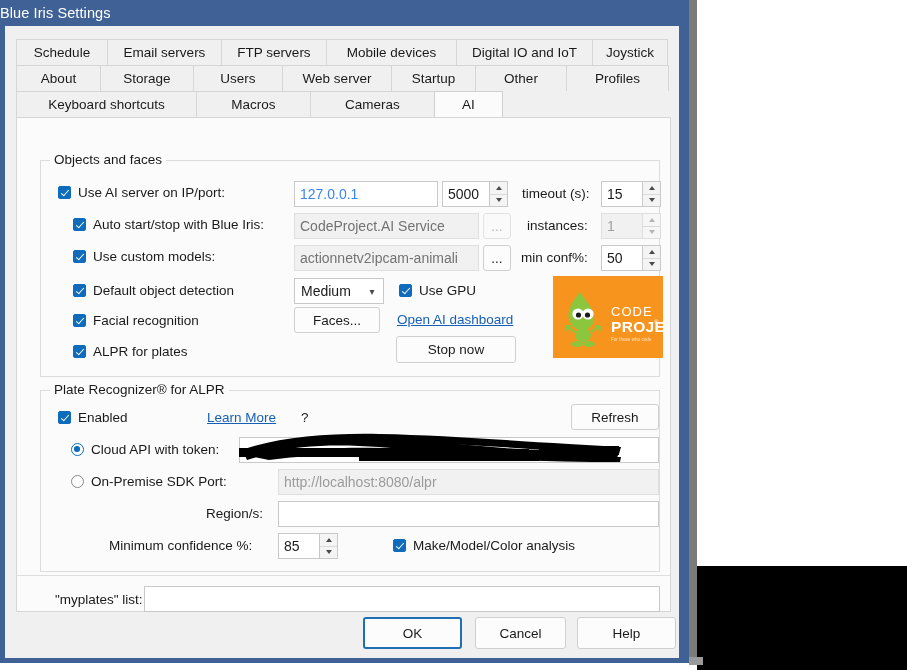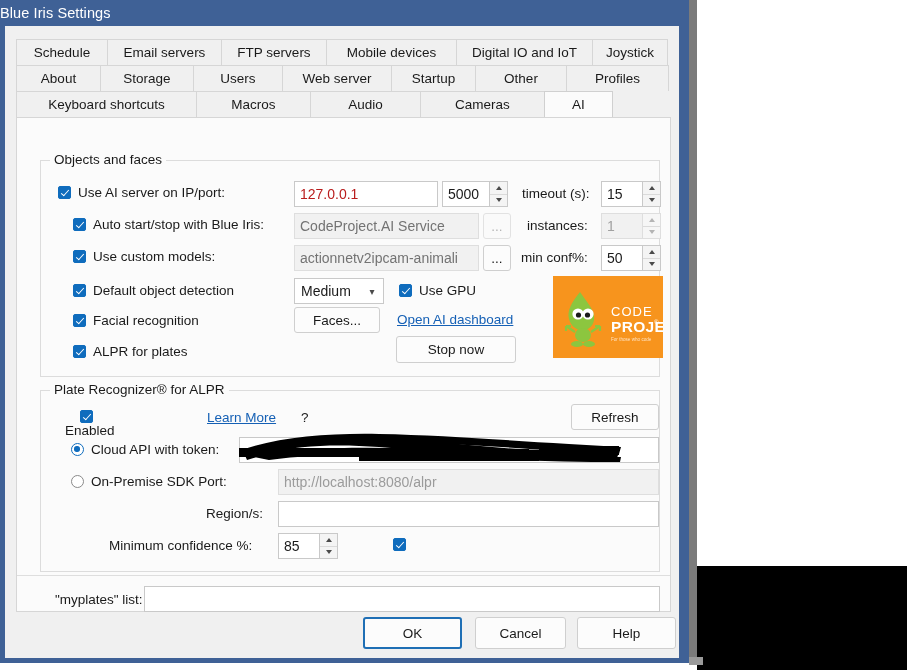--- a/index.html
+++ b/index.html
@@ -182,21 +182,21 @@
     background: #0f6cbd;
   }
   .radio-label { margin-left: 7px; font-size: 13.5px; white-space: nowrap; }
 
   .tb {
     background: #ffffff;
     border: 1px solid #c9c9c9;
     box-sizing: border-box;
     font-family: "Liberation Sans", sans-serif;
     font-size: 14px;
-    color: #b91c1c;
+    color: #3b82f6;
     padding: 0 5px;
     height: 26px;
     line-height: 24px;
     position: absolute;
     white-space: nowrap;
     overflow: hidden;
   }
   .tb.dis {
     background: #f1f1f1;
     border-color: #dedede;
@@ -385,23 +385,20 @@
               <span>Profiles</span>
             </div>
         </div>
 
         <div class="tabrow">
           <div class="tab" style="width:181px">
               <span>Keyboard shortcuts</span>
             </div>
           <div class="tab" style="width:115px">
               <span>Macros</span>
-            </div>
-          <div class="tab" style="width:111px">
-              <span>Audio</span>
             </div>
           <div class="tab" style="width:125px">
               <span>Cameras</span>
             </div>
           <div class="tab sel" style="width:69px">
               <span>AI</span>
             </div>
         </div>
       </div>
 
@@ -525,21 +522,21 @@
               <text x="58" y="56" font-family="Liberation Sans, sans-serif" font-size="15.5" font-weight="bold" fill="#ffffff" letter-spacing="0.3">PROJECT</text>
               <text x="101" y="48" font-family="Liberation Sans, sans-serif" font-size="6" fill="#ffffff">®</text>
               <text x="58" y="65" font-family="Liberation Sans, sans-serif" font-size="4.6" fill="#ffe0bd">For those who code</text>
             </svg>
           </div>
         </div>
 
         <div class="group" id="grp-plate">
           <div class="group-title">Plate Recognizer® for ALPR</div>
 
-          <div class="row" style="left:17px; top:19px;flex-direction:column;">
+          <div class="row" style="left:17px; top:19px;">
             <div class="chk"></div>
             <span class="chk-label">Enabled</span>
           </div>
           <div class="link" style="left:166px; top:19px;">Learn More</div>
           <div class="qmark" style="left:260px; top:19px;">?</div>
           <div class="btn" style="left:530px; top:13px; width:88px; height:26px;">Refresh</div>
 
           <div class="row" style="left:30px; top:51px;">
             <div class="radio on"></div>
             <span class="radio-label">Cloud API with token:</span>
@@ -574,20 +571,21 @@
               <div class="sb up">
                   <i></i>
                 </div>
               <div class="sb dn">
                   <i></i>
                 </div>
             </div>
           </div>
           <div class="row" style="left:352px; top:147px;">
             <div class="chk"></div>
+            <span class="chk-label">Make/Model/Color analysis</span>
           </div>
         </div>
 
         <div class="sep" style="left:0px; top:457px; width:653px;"></div>
 
         <div class="lbl" style="left:38px; top:474px;">"myplates" list:</div>
         <div class="tb" style="left:127px; top:468px; width:516px;"></div>
       </div>
 
       <div class="btn default" style="left:358px; top:591px; width:99px; height:32px;">OK</div>

